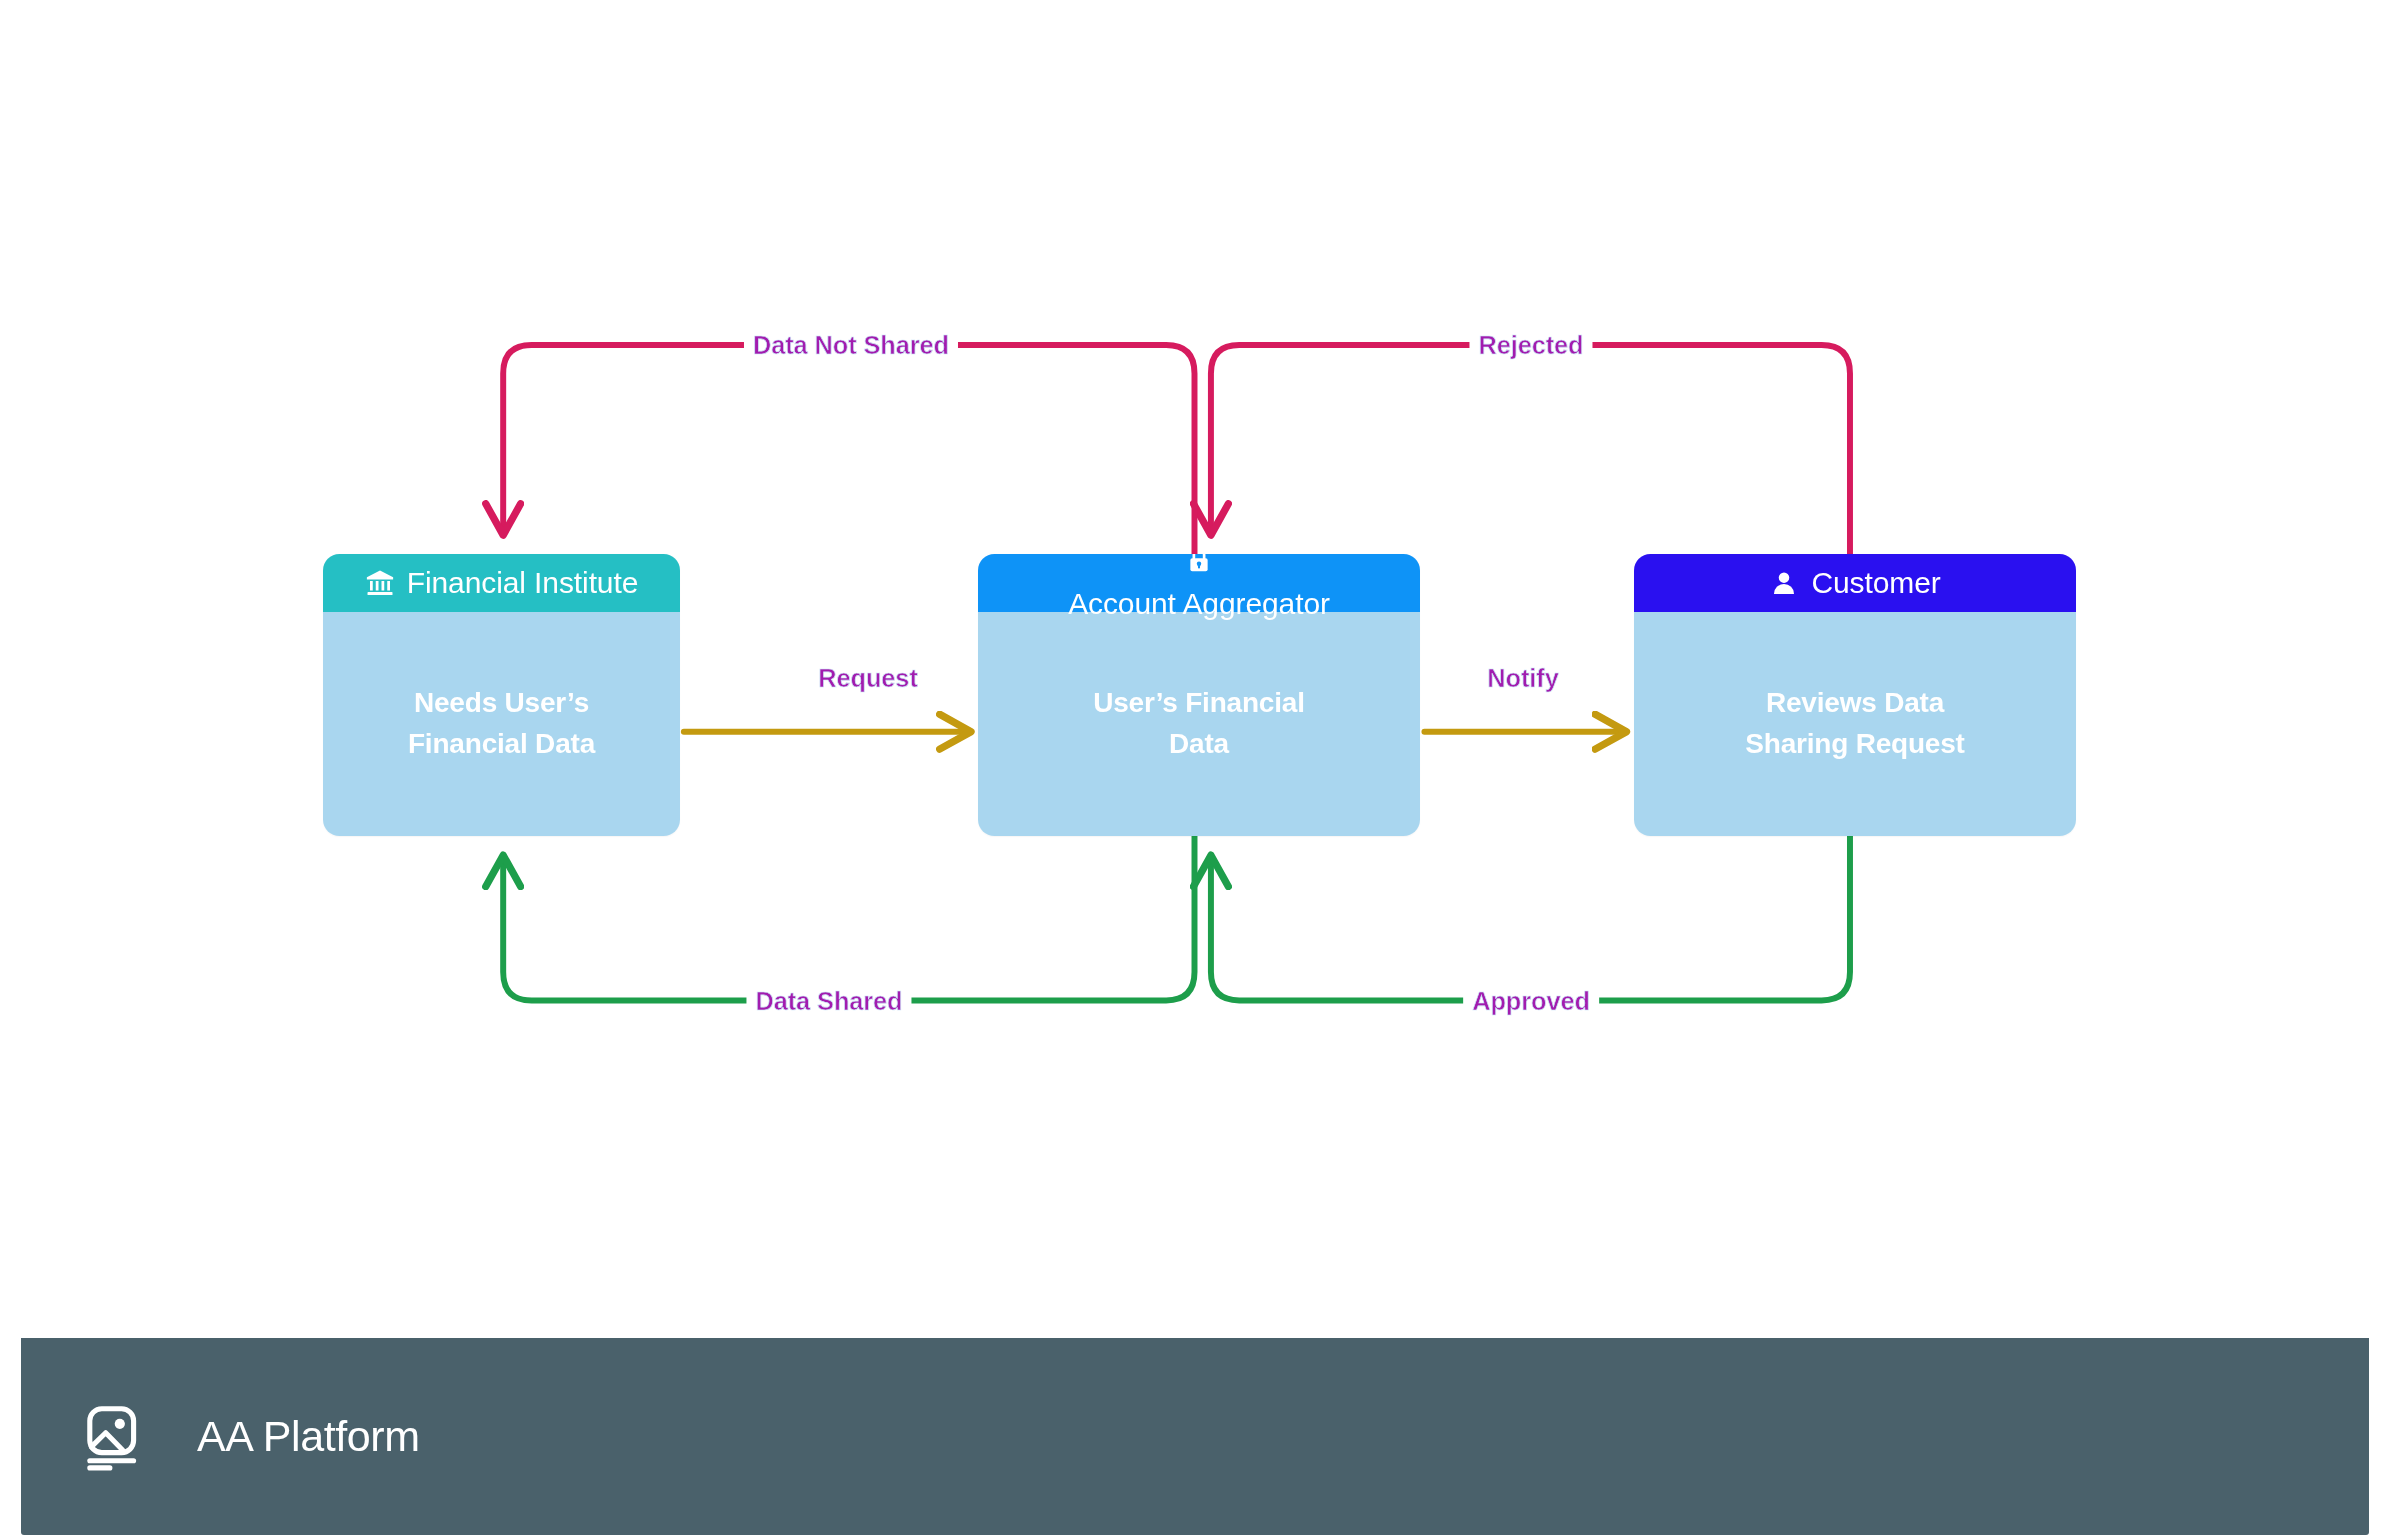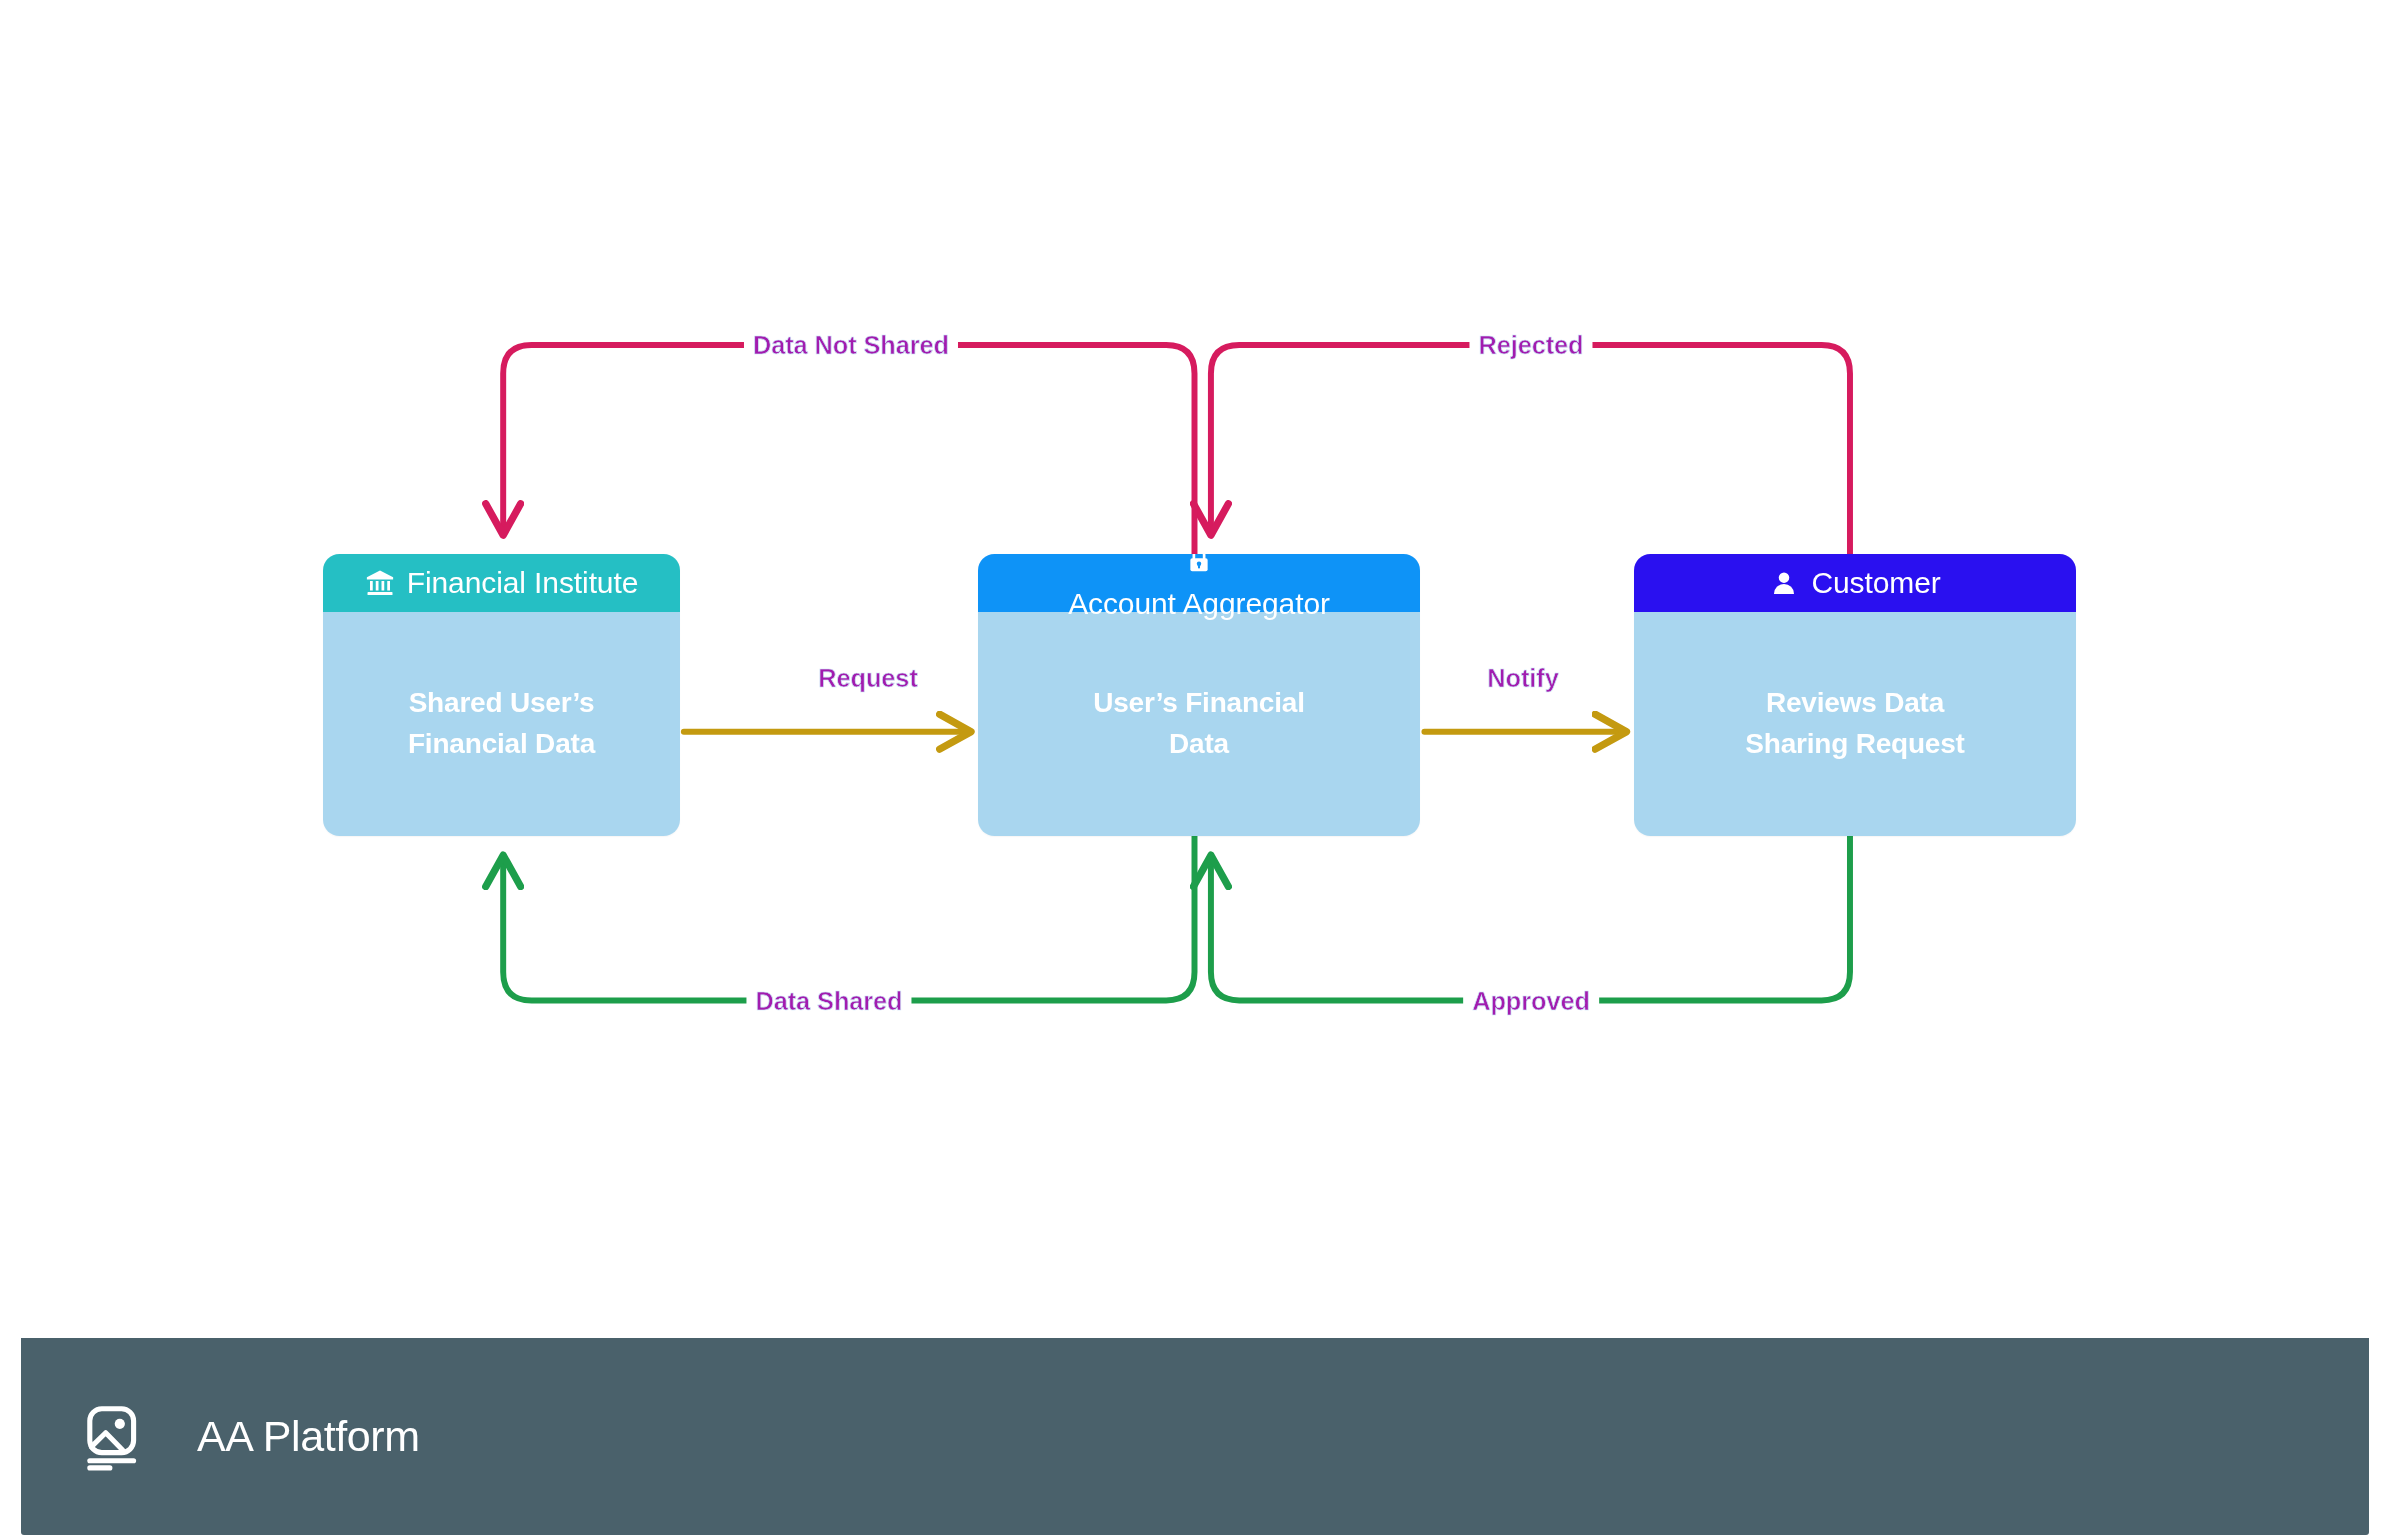--- a/index.html
+++ b/index.html
@@ -167,21 +167,21 @@
           <rect x="8.6" y="10.4" width="2.2" height="7.6"></rect>
           <rect x="13.2" y="10.4" width="2.2" height="7.6"></rect>
           <rect x="17.8" y="10.4" width="2.2" height="7.6"></rect>
           <rect x="2.0" y="19.2" width="20" height="2.4" rx="0.5"></rect>
         </svg>
       </span>
       <span>Financial Institute</span>
     </div>
     <div class="node-body">
       <div>
-        <div>Shared User’s</div>
+        <div>Needs User’s</div>
         <div>Financial Data</div>
       </div>
     </div>
   </div>
 
   <div class="node" id="node-aa">
     <div class="node-header" style="background:#0e93f7;flex-direction:column;">
       <span class="hicon">
         <svg viewBox="0 0 24 24" width="28" height="28" aria-hidden="true">
           <path d="M7.6 10.6 L7.6 7.9 a4.4 4.4 0 0 1 8.8 0 L16.4 10.6" fill="none" stroke="#ffffff" stroke-width="2.3" stroke-linecap="round"></path>

